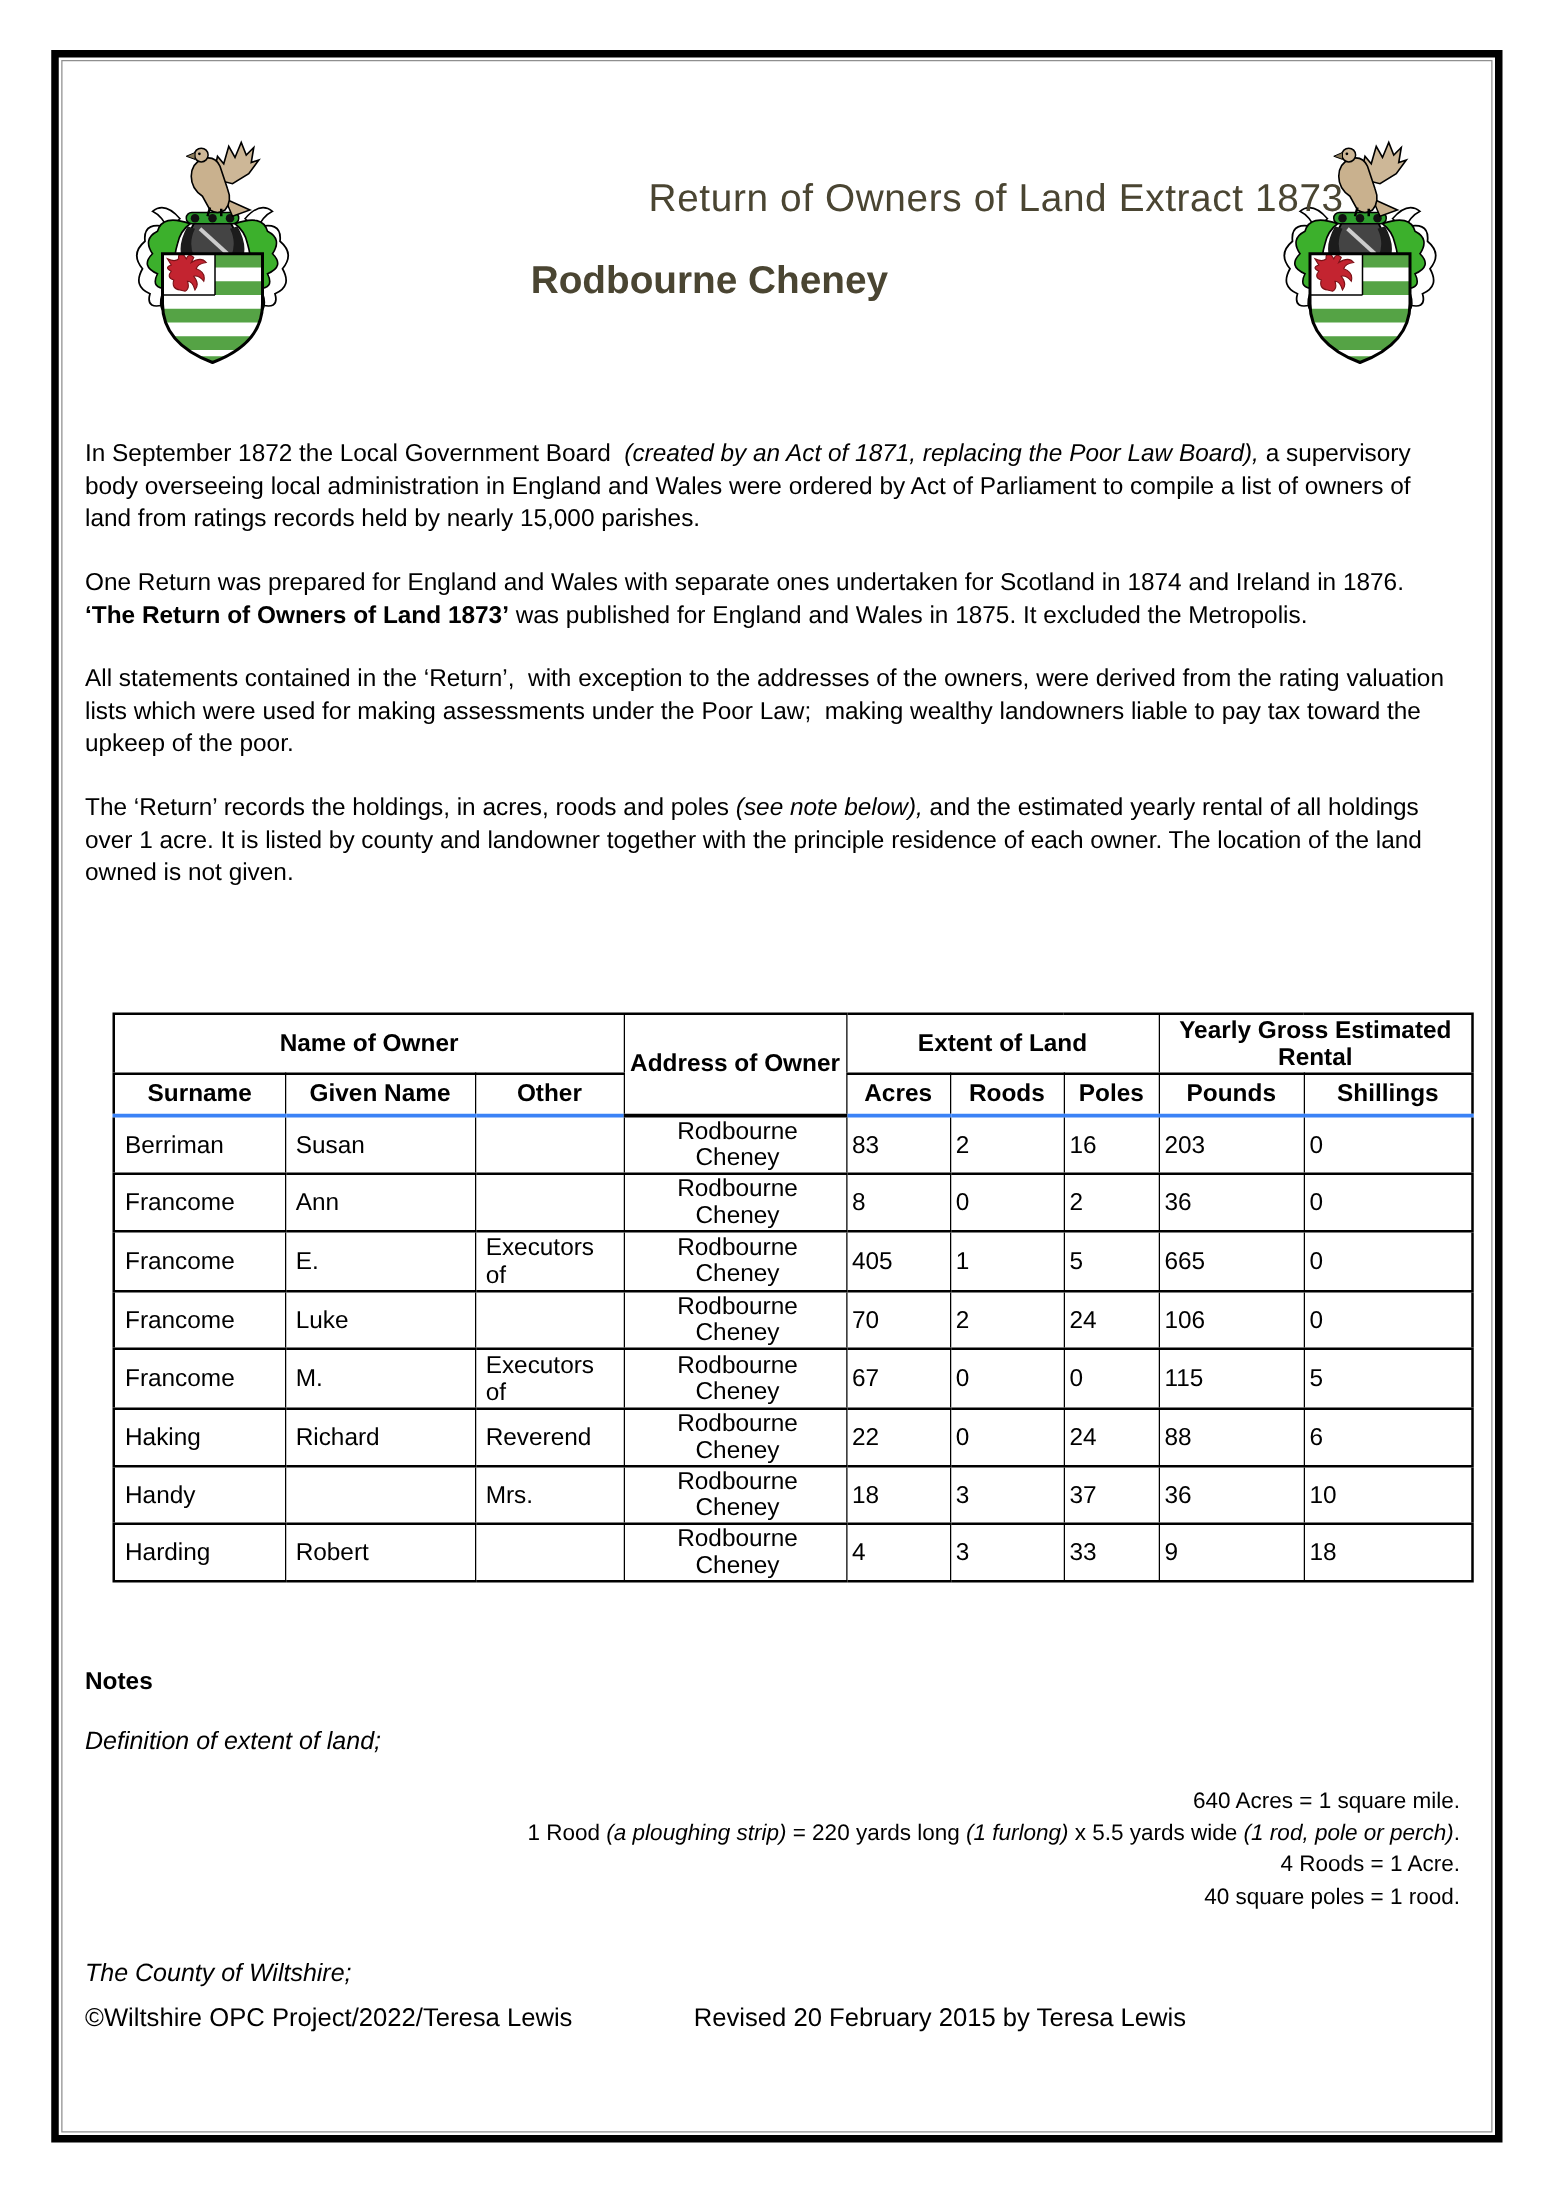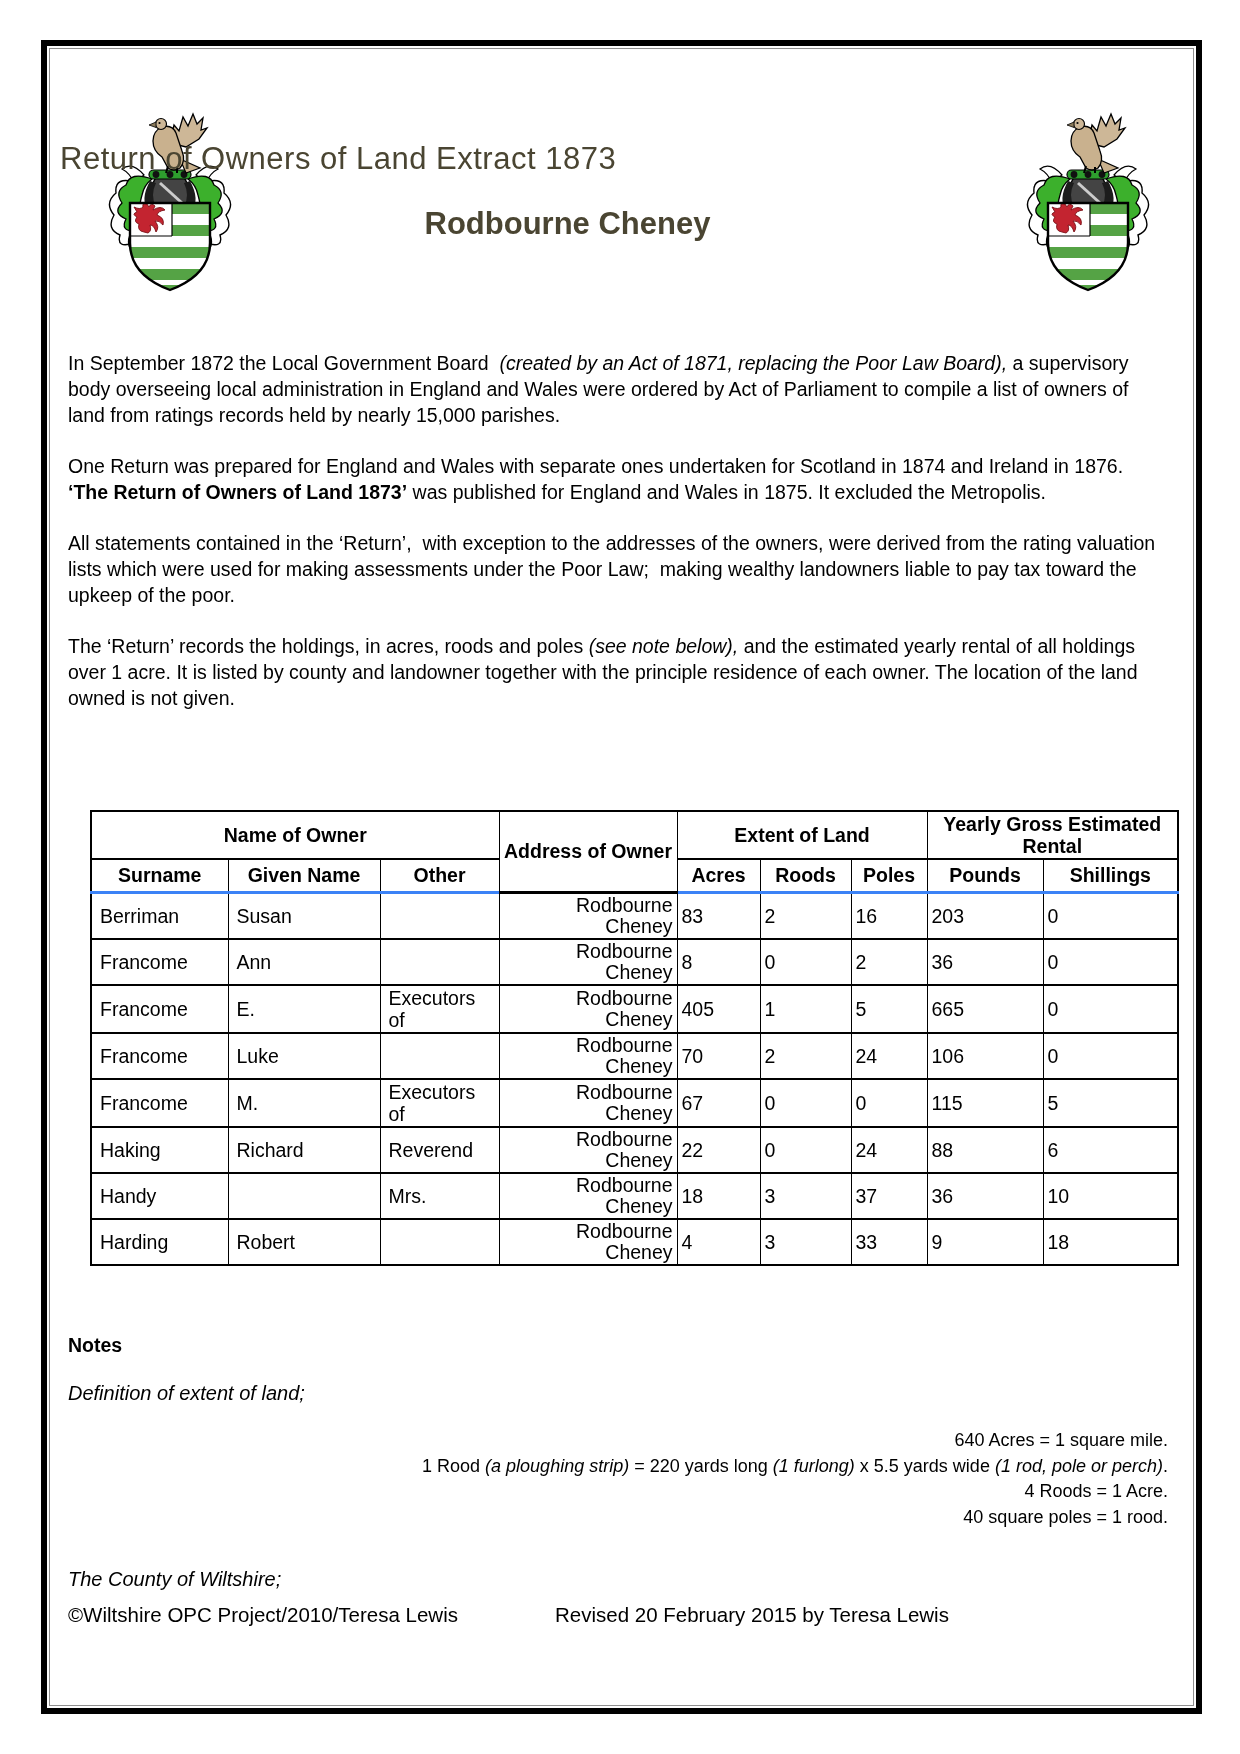--- a/index.html
+++ b/index.html
@@ -10,21 +10,21 @@
   }
   
   .frame{position:absolute;left:41px;top:40px;width:1161px;height:1674px;
          border:6px solid #000;box-sizing:border-box;}
   .frame-inner{position:absolute;left:2px;top:2px;right:2px;bottom:2px;
          border:1px solid #8f8f8f;}
   
   .crest{position:absolute;top:110px;width:132px;height:184px;}
   .crest.left{left:104px;}
   .crest.right{left:1022px;}
-  .doc-title{position:absolute;top:141px;left:60px;width:1015px;text-align:left;
+  .doc-title{position:absolute;top:141px;left:60px;width:1015px;text-align:right;
          font-size:31px;letter-spacing:0.5px;}
   .doc-subtitle{position:absolute;top:206px;left:60px;width:1015px;text-align:center;
          font-size:31px;font-weight:bold;}
   
   .intro{position:absolute;top:350px;left:68px;width:1102px;
          font-size:19.5px;line-height:26px;}
   .intro p{margin:0 0 25px 0;white-space:pre-wrap;}
   .i{font-style:italic;}
   .b{font-weight:bold;}
   .bi{font-weight:normal;font-style:italic;}
@@ -36,21 +36,21 @@
           border-top:2px solid #000;border-bottom:2px solid #000;
           padding:1px 4px;box-sizing:border-box;}
   .owners{border:2px solid #000;}
   .owners th{font-weight:bold;text-align:center;line-height:22px;vertical-align:middle;}
   .owners thead tr.grp th{height:45px;}
   .owners thead tr.sub th{height:33px;border-bottom:3px solid #3b82f6;}
   .owners th.rowspan2{border-bottom:3px solid #000;}
   .owners tbody tr{height:46px;border-radius:16px;}
   .owners td{vertical-align:middle;line-height:22px;}
   .owners td.txt{text-align:left;padding-left:8px;}
-  .owners td.addr{text-align:right;padding-left:8px;white-space:pre-line;line-height:21px;}
+  .owners td.addr{text-align:center;padding-left:8px;white-space:pre-line;line-height:21px;}
   .owners td.num{text-align:left;}
   
   .notes-heading{position:absolute;left:68px;top:1334px;font-size:19.5px;font-weight:bold;}
   .definition-heading{position:absolute;left:68px;top:1382px;font-size:20px;}
   .note-lines{position:absolute;left:68px;top:1428px;width:1100px;
           font-size:18px;line-height:25.5px;text-align:right;}
   .note-lines div{white-space:pre-wrap;}
   .county-heading{position:absolute;left:68px;top:1568px;font-size:20px;}
   .footer-row{position:absolute;left:68px;top:1603px;width:1100px;font-size:20.5px;}
   .footer-row .revised{position:absolute;left:487px;top:0;}
@@ -266,15 +266,15 @@
 <div class="definition-heading bi">Definition of extent of land;</div>
 <div class="note-lines">
     <div><span>640 Acres = 1 square mile.</span></div>
     <div><span>1 Rood </span><span class="i">(a ploughing strip)</span><span> = 220 yards long </span><span class="i">(1 furlong)</span><span> x 5.5 yards wide </span><span class="i">(1 rod, pole or perch)</span><span>.</span></div>
     <div><span>4 Roods = 1 Acre.</span></div>
     <div><span>40 square poles = 1 rood.</span></div>
   </div>
 <div class="county-heading bi">The County of Wiltshire;</div>
 
 <div class="footer-row">
-  <span class="copyright">©Wiltshire OPC Project/2010/Teresa Lewis</span>
+  <span class="copyright">©Wiltshire OPC Project/2022/Teresa Lewis</span>
   <span class="revised">Revised 20 February 2015 by Teresa Lewis</span>
 </div>
 
 </body></html>

